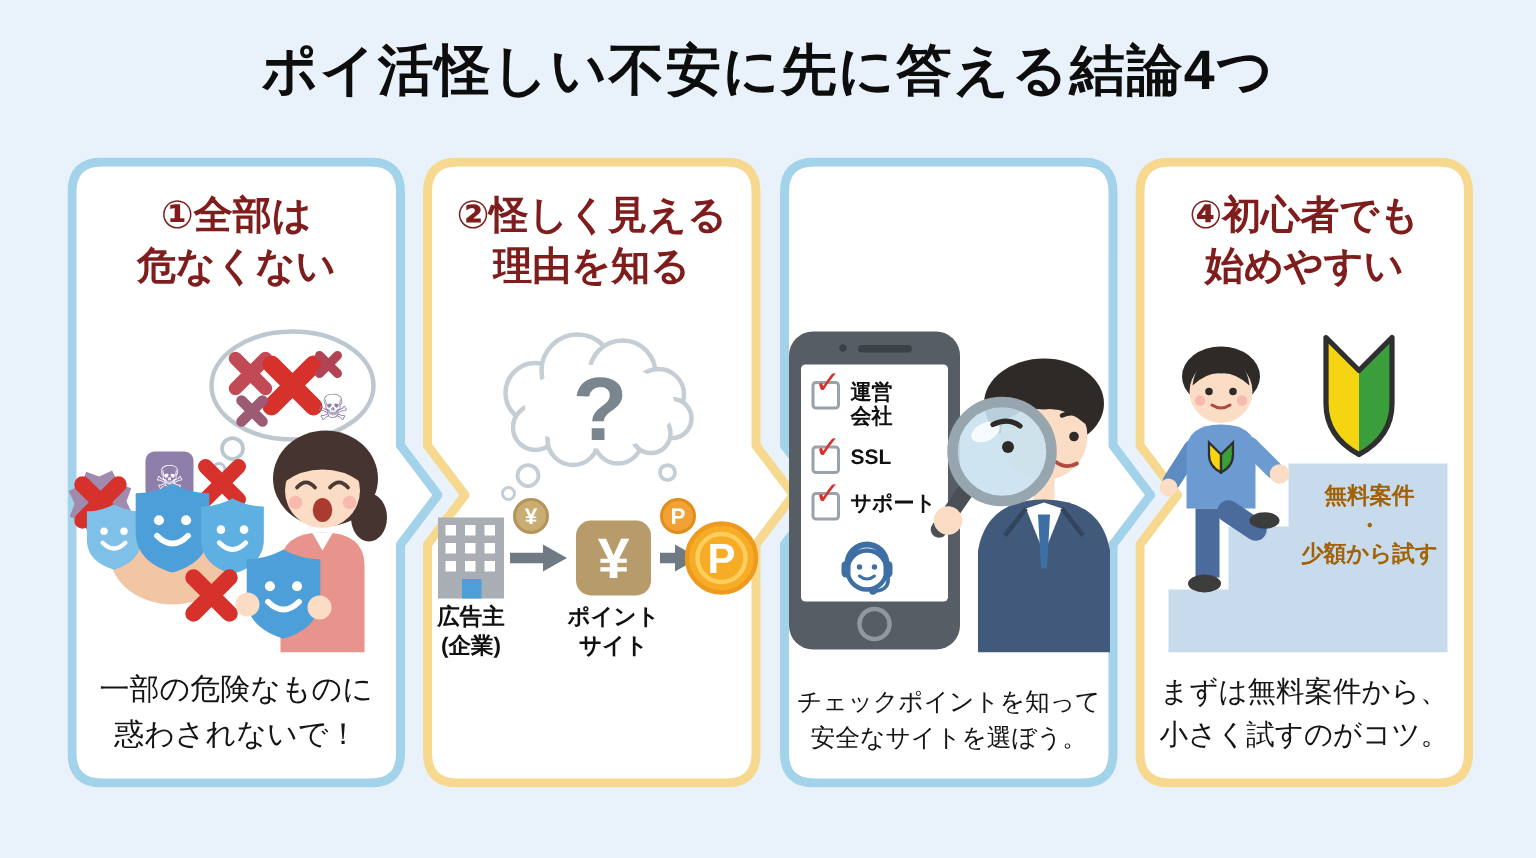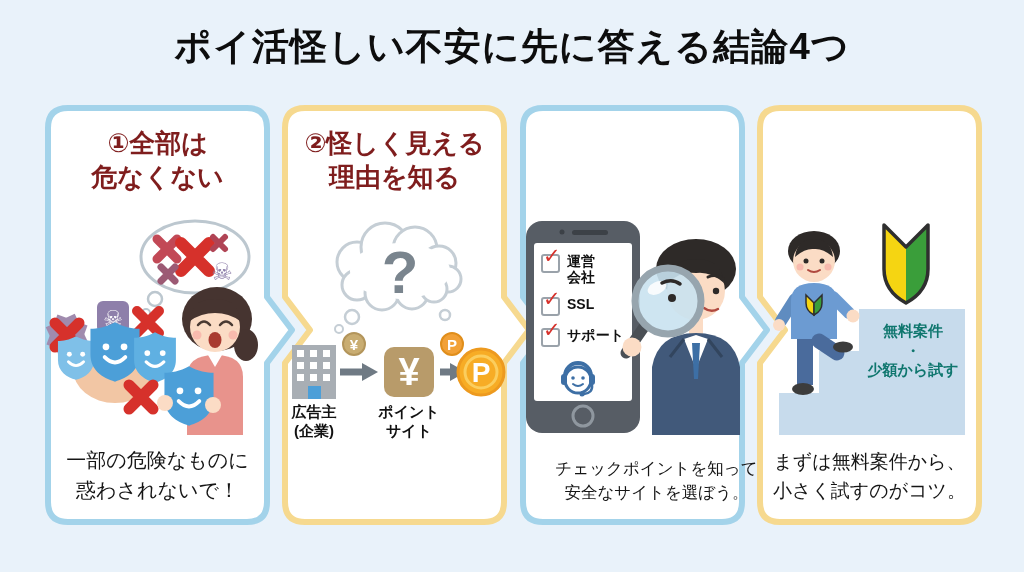--- a/index.html
+++ b/index.html
@@ -21,42 +21,42 @@
   .heading{
     margin-top:21px;text-align:center;font-size:26px;font-weight:900;
     line-height:1.32;white-space:pre-line;color:#7f1d1d;
   }
   .illus{position:absolute;left:0;top:112px;width:225px;height:218px;}
   .caption{
     position:absolute;bottom:20px;left:8px;width:209px;text-align:center;
     font-weight:400;white-space:pre-line;line-height:1.5;color:#151515;
   }
   .cap-1{font-size:20px;} .cap-2{font-size:19px;}
-  .cap-3{font-size:16.5px;margin-left:24px;} .cap-4{font-size:19px;}
+  .cap-3{font-size:16.5px;} .cap-4{font-size:19px;}
   
   .flow-label{
     position:absolute;top:186px;transform:translateX(-50%);
     font-size:15px;font-weight:900;line-height:1.25;text-align:center;white-space:pre-line;
   }
   
   .checklist{position:absolute;left:21px;top:36px;width:92px;}
   .check-row{display:flex;gap:7px;margin-bottom:11px;align-items:flex-start;}
   .checkbox{
     position:relative;flex:0 0 auto;width:15px;height:15px;margin-top:1px;
     background:#fff;border:2.5px solid #9AA2AA;border-radius:3px;
   }
   .checkbox .tick{
     position:absolute;top:-11px;left:0px;color:#D6312B;
     font-size:21px;font-weight:900;line-height:1;
   }
   .check-label{font-size:14px;font-weight:900;line-height:1.15;white-space:pre-line;}
   
   .stairs-label{
     position:absolute;left:98px;top:104px;width:116px;text-align:center;
-    font-size:15px;font-weight:900;line-height:1.3;white-space:pre-line;color:#0f766e;
+    font-size:15px;font-weight:900;line-height:1.3;white-space:pre-line;color:#a16207;
   }
 </style>
 </head>
 <body>
 
 <div class="page-title">ポイ活怪しい不安に先に答える結論4つ</div>
 
 <div class="card pos1">
   <svg class="bubble" width="250" height="420" viewBox="0 0 250 420">
     <defs>
@@ -266,20 +266,22 @@
     <div class="caption cap-3">チェックポイントを知って
 安全なサイトを選ぼう。</div>
   </div>
 </div>
 
 <div class="card pos4">
   <svg class="bubble" width="250" height="420" viewBox="0 0 250 420">
     <path d="M 23,3 H 202 Q 222,3 222,23 V 397 Q 222,417 202,417 H 23 Q 3,417 3,397 V 258 L 28,225 L 3,192 V 23 Q 3,3 23,3 Z" fill="#ffffff" stroke="#F6D98F" stroke-width="6" stroke-linejoin="round"></path>
   </svg>
   <div class="content">
+    <div class="heading">④初心者でも
+始めやすい</div>
     <div class="illus">
       <svg width="225" height="218" viewBox="0 0 225 218">
         <path d="M22,218 L22,176 L62,176 L62,134 L102,134 L102,92 L208,92 L208,218 Z" fill="#C7DBEC"></path>
         <g>
           <path d="M127,8 L149,30 L149,86 Q127,74 127,52 Z" fill="#F5D512"></path>
           <path d="M171,8 L149,30 L149,86 Q171,74 171,52 Z" fill="#3A9E3A"></path>
           <path d="M127,8 L149,30 L171,8 L171,52 Q171,74 149,86 Q127,74 127,52 Z" fill="none" stroke="#2F2F2F" stroke-width="3.5" stroke-linejoin="round"></path>
         </g>
         <g>
           <line x1="38" y1="82" x2="24" y2="104" stroke="#5F8CC0" stroke-width="12" stroke-linecap="round"></line>

